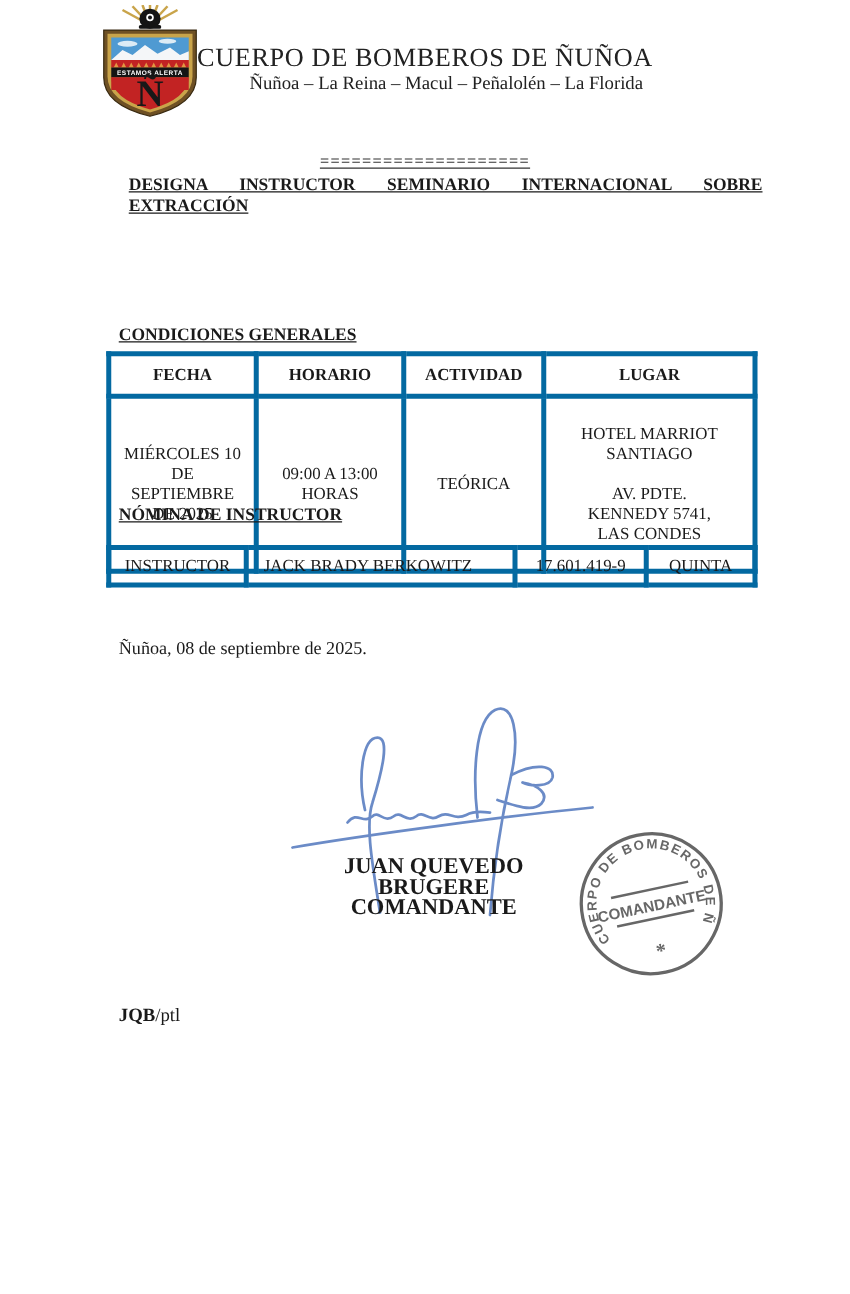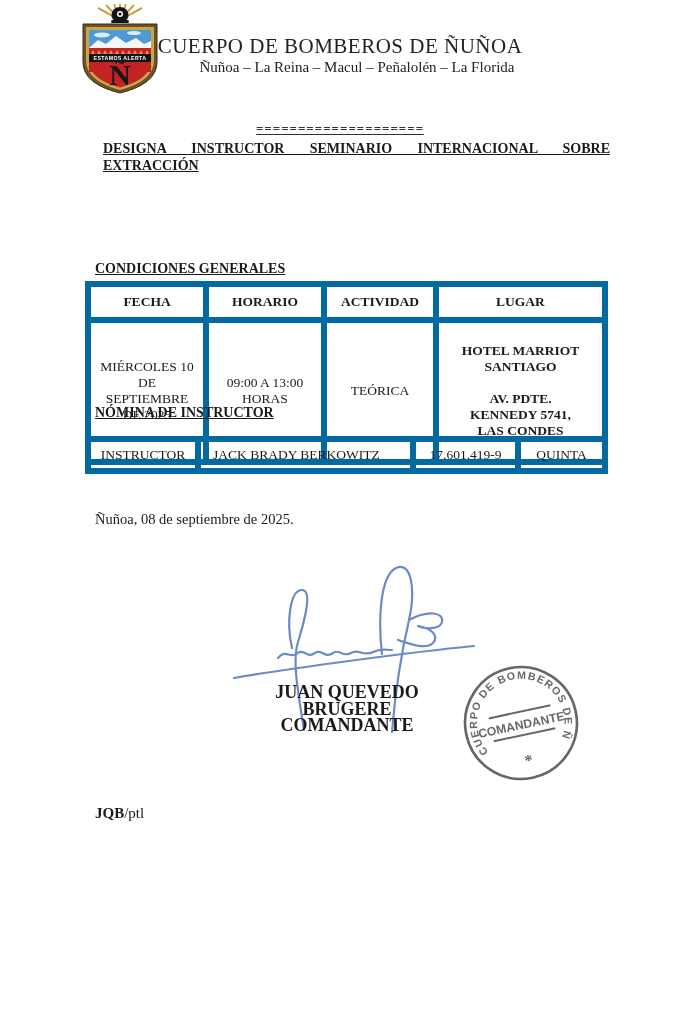--- a/index.html
+++ b/index.html
@@ -50,27 +50,27 @@
   .sec-heading.cond{top:261px;}
   .sec-heading.nomina{top:405px;}
   
   table.doc{
     position:absolute;left:85px;border-collapse:collapse;
     font-size:13.5px;color:#1a1a1a;table-layout:fixed;
   }
   table.doc.t1{top:281px;width:517px;}
   table.doc.t2{top:436px;width:517px;}
   table.doc th,table.doc td{
-    border:6px solid #0369a1;text-align:center;vertical-align:middle;
+    border:4px solid #0369a1;text-align:center;vertical-align:middle;
     padding:4px 6px;line-height:16px;
   }
   table.doc th{font-weight:bold;height:22px;}
   table.t1 td{height:86px;}
   table.t2 td{height:18px;}
-  td.lugar p{margin:16px;font-weight:bold;}
+  td.lugar p{margin:16px;}
   td.lugar p + p{margin-top:16px;}
   td.nombre{text-align:left !important;padding-left:12px !important;}
   
   .dateline{position:absolute;left:95px;top:511px;font-size:14.5px;text-align:center;}
   .signature{position:absolute;left:232px;top:560px;width:250px;height:176px;}
   .signer{
     position:absolute;left:232px;top:684px;width:230px;
     text-align:center;font-weight:bold;font-size:18px;line-height:16.5px;
   }
   .stamp{position:absolute;left:460px;top:662px;width:122px;height:122px;opacity:.85;}

